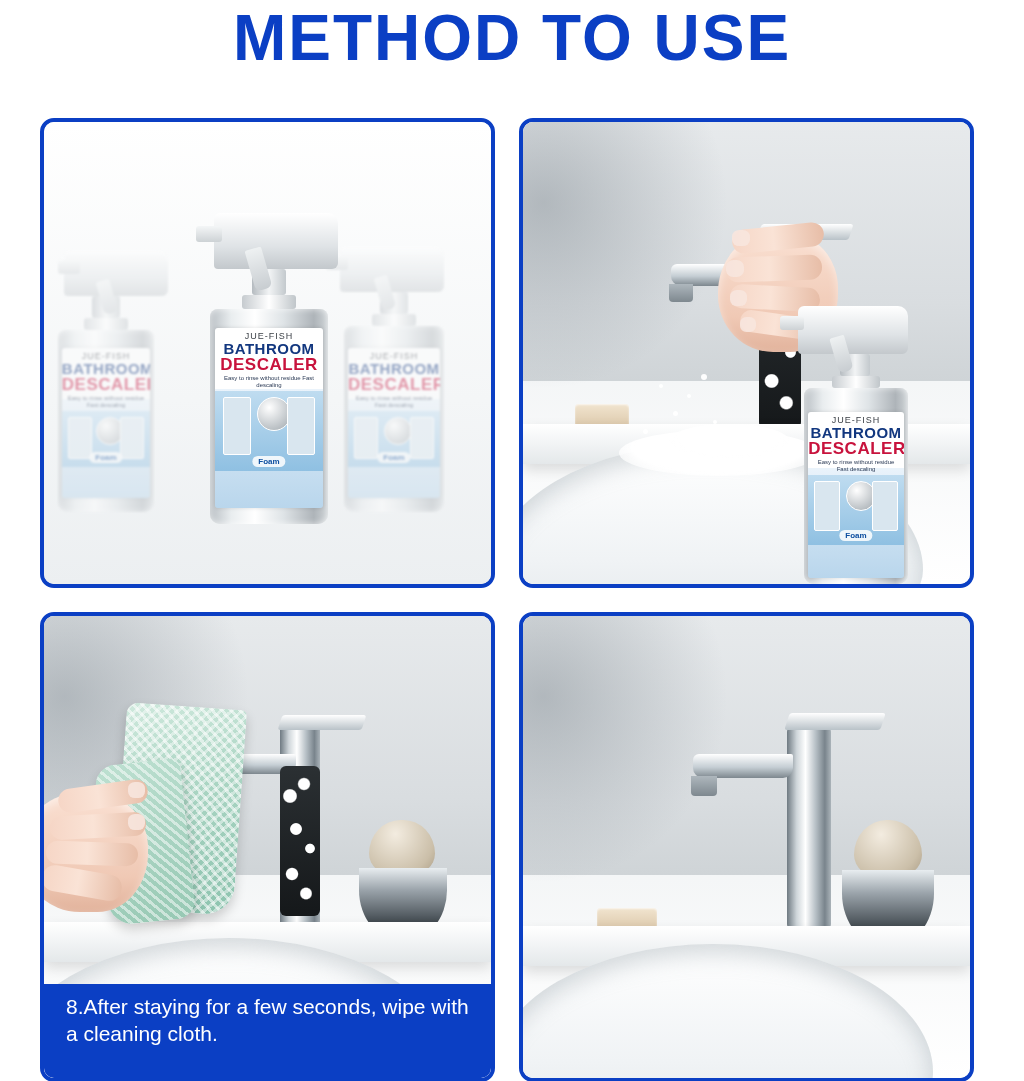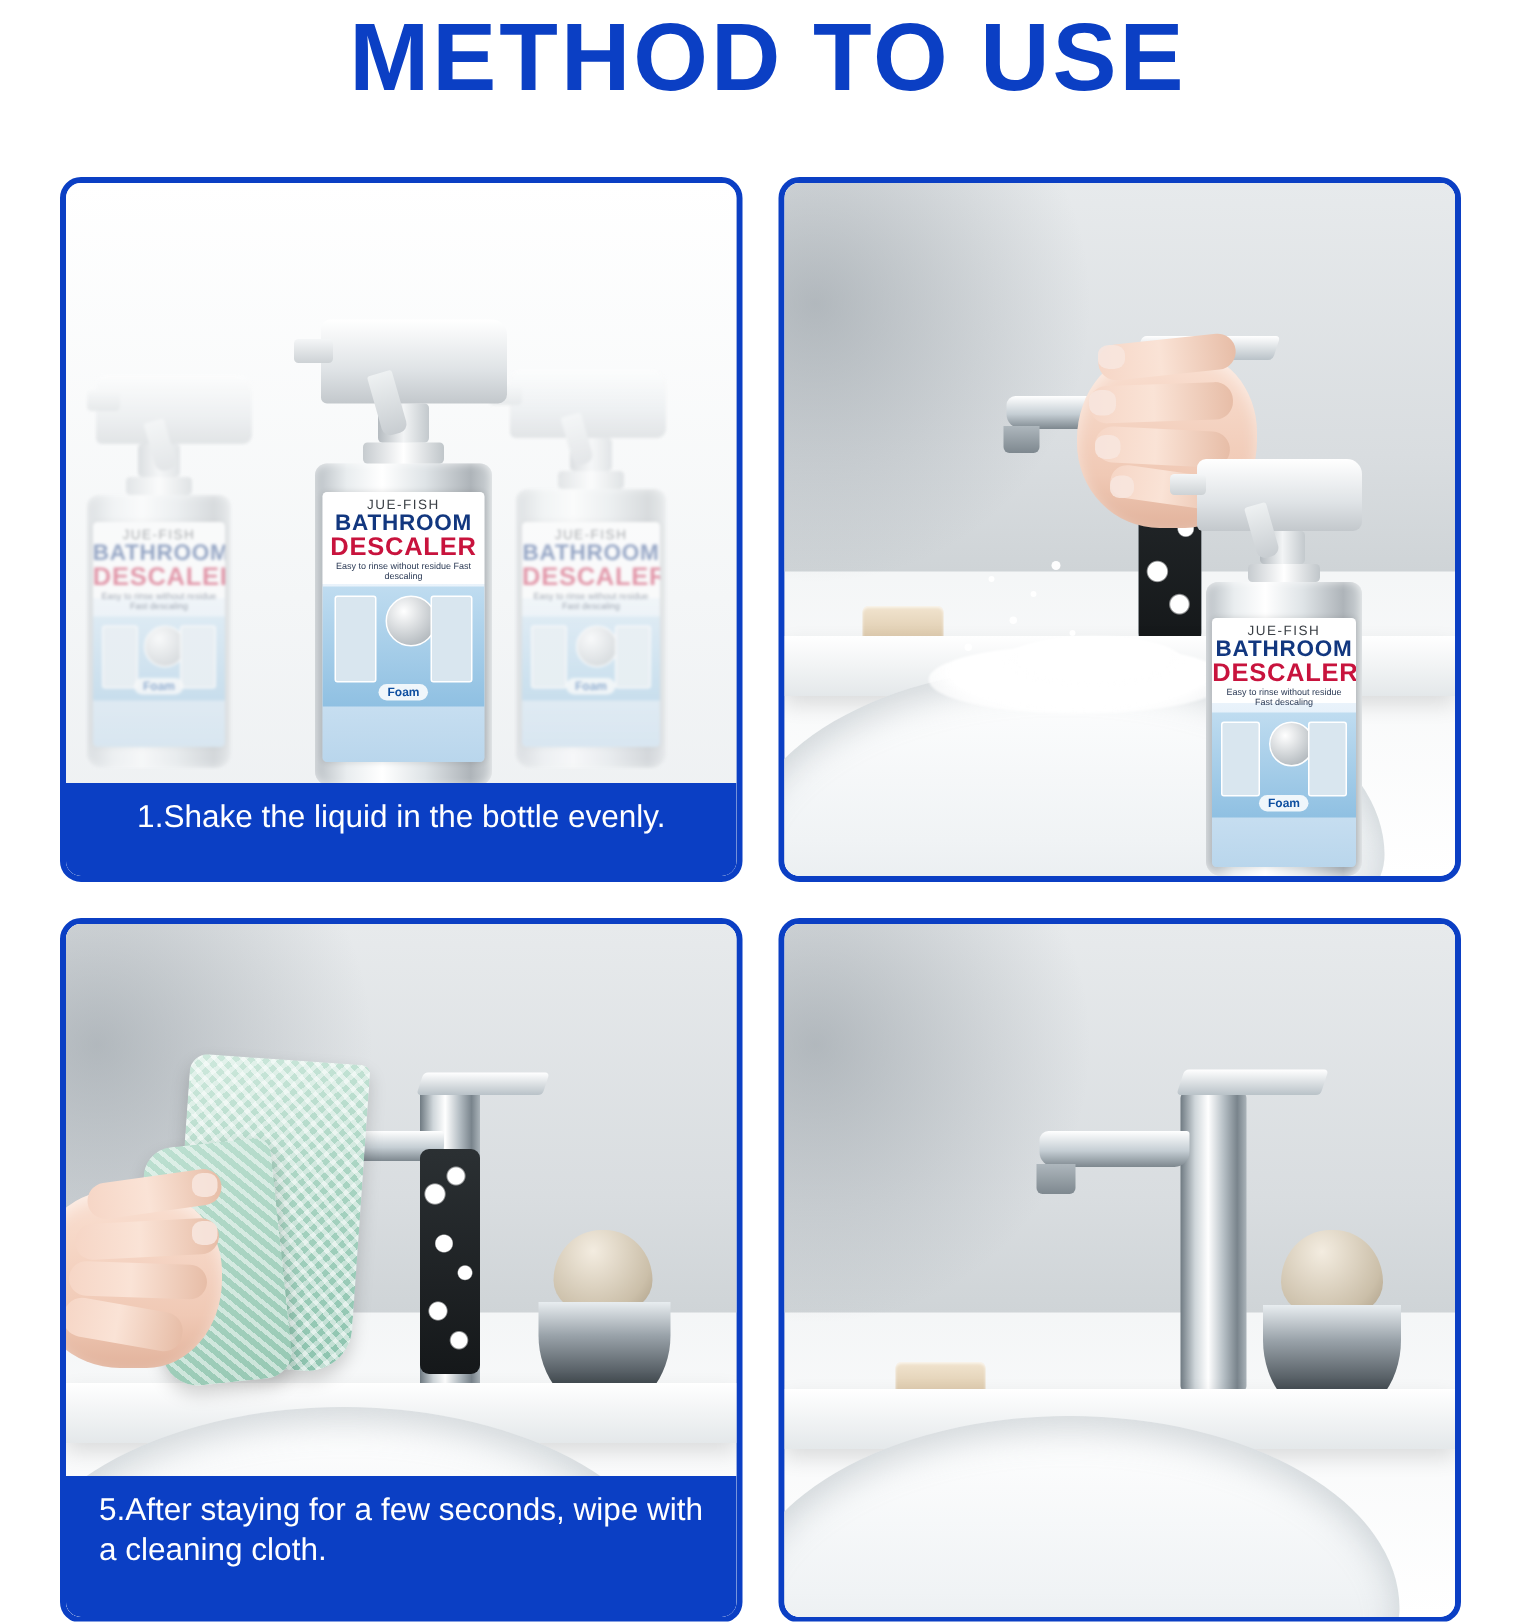--- a/index.html
+++ b/index.html
@@ -395,21 +395,20 @@
           <div class="pics" style="height:80px;">
             <div class="pic" style="left:8px; width:26px; height:56px;"></div>
             <div class="pic circ" style="left:42px; width:32px; height:32px;"></div>
             <div class="pic" style="right:8px; width:26px; height:56px;"></div>
             <div class="foam-badge">Foam</div>
           </div>
         </div>
       </div>
 
     </div>
-    <div class="caption cap-s">1.Shake the liquid in the bottle evenly.</div>
   </div>
 
   <div class="step-card">
     <div class="photo">
       <div class="bathroom">
         <div class="wall"></div>
         <div class="wall-shadow"></div>
 
         <div class="faucet" style="left:196px; bottom:148px; width:130px; height:230px;">
           <div class="column" style="left:40px; width:42px; height:200px;"></div>
@@ -501,21 +500,21 @@
           <div class="finger" style="left:22px; top:62px; width:90px; height:24px; transform:rotate(-8deg);"></div>
           <div class="nail" style="left:92px; top:60px; width:17px; height:16px;"></div>
           <div class="finger" style="left:14px; top:92px; width:96px; height:24px; transform:rotate(-3deg);"></div>
           <div class="nail" style="left:92px; top:92px; width:17px; height:16px;"></div>
           <div class="finger" style="left:10px; top:120px; width:92px; height:23px; transform:rotate(2deg);"></div>
           <div class="finger" style="left:6px; top:148px; width:80px; height:26px; transform:rotate(10deg);"></div>
         </div>
 
       </div>
     </div>
-    <div class="caption cap-h two-line">5.After staying for a few seconds, wipe with a cleaning cloth.</div>
+    <div class="caption cap-h two-line">8.After staying for a few seconds, wipe with a cleaning cloth.</div>
   </div>
 
   <div class="step-card">
     <div class="photo">
       <div class="bathroom">
         <div class="wall"></div>
         <div class="wall-shadow"></div>
 
         <div class="faucet" style="left:222px; bottom:150px; width:140px; height:230px;">
           <div class="column" style="left:42px; width:44px; height:200px;"></div>

